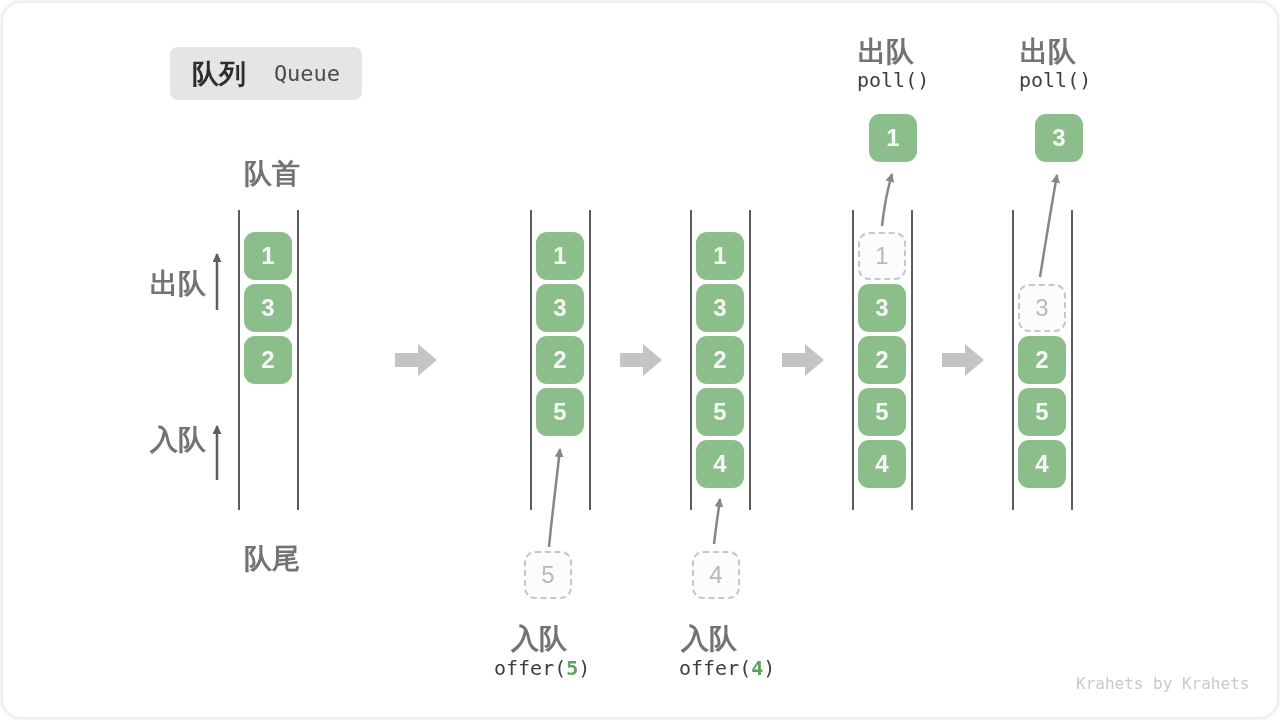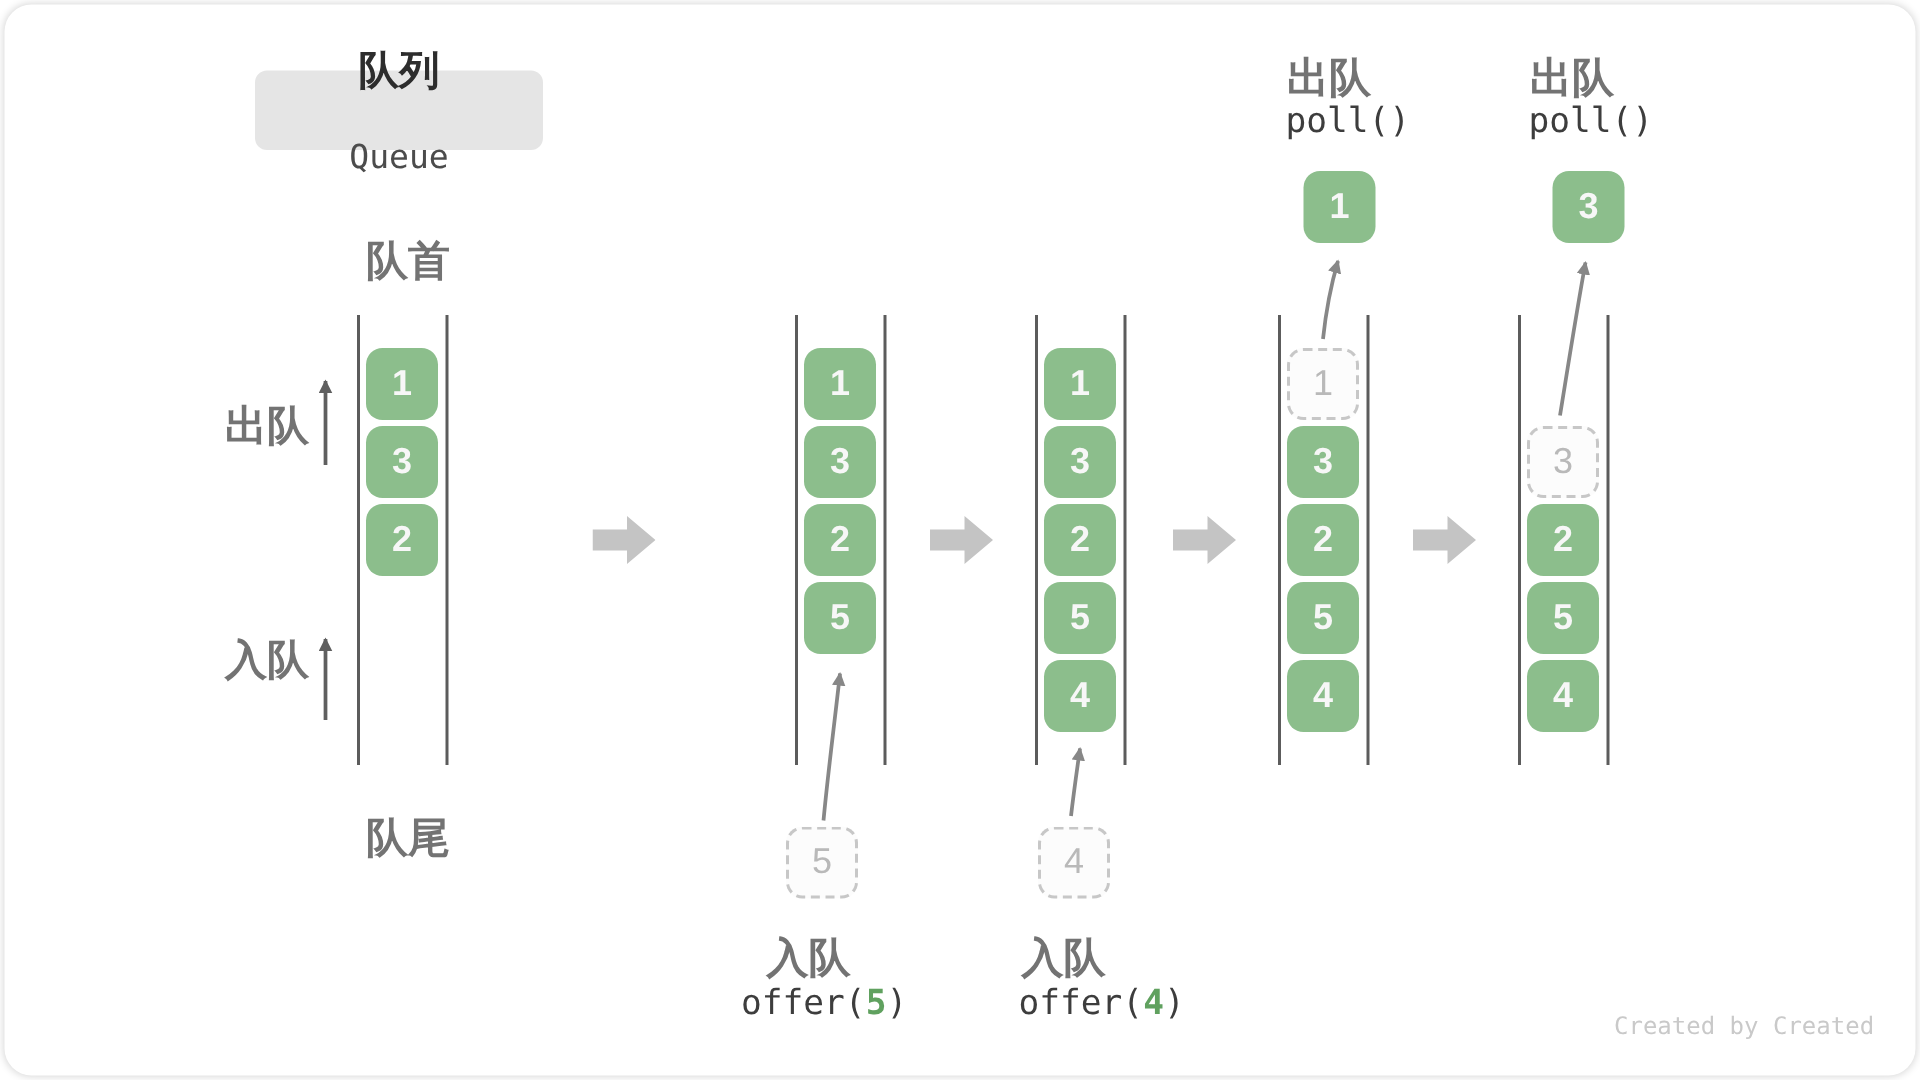--- a/index.html
+++ b/index.html
@@ -6,27 +6,27 @@
   html,body { width:1280px; height:720px; background:#ffffff; overflow:hidden;
               font-family:"Liberation Sans", sans-serif; }
   #canvas { position:relative; width:1280px; height:720px; }
   .card { position:absolute; left:3px; top:3px; width:1274px; height:714px;
           background:#ffffff; border-radius:18px;
           box-shadow:0 0 6px rgba(0,0,0,0.18); }
 
   
   .title-box { position:absolute; left:170px; top:47px; width:192px; height:53px;
                background:#e5e5e5; border-radius:8px; display:flex; align-items:center;
-               justify-content:center; gap:28px;flex-direction:column; }
+               justify-content:center; gap:28px; }
   .title-zh { font-size:27px; font-weight:700; color:#2d2d2d; }
   .title-en { font-family:"DejaVu Sans Mono", monospace; font-size:22px; color:#4c4c4c; }
 
   
   .cjk { position:absolute; font-size:28px; font-weight:700; color:#737373; white-space:nowrap; }
-  .mono { position:absolute; font-family:"DejaVu Sans Mono", monospace; font-size:23px;
+  .mono { position:absolute; font-family:"DejaVu Sans Mono", monospace; font-size:20px;
           color:#3d3d3d; white-space:nowrap; }
   .green-digit { color:#60a15f; font-weight:700; }
 
   
   .vline { position:absolute; top:210px; height:300px; width:2px; background:#5c5c5c; }
 
   
   .stack { position:absolute; display:flex; flex-direction:column; gap:4px; }
   .cell { width:48px; height:48px; border-radius:11px; display:flex; align-items:center;
           justify-content:center; font-size:24px; font-weight:700; }
@@ -145,14 +145,14 @@
       </marker>
     </defs>
     <path d="M217,310 L217,254" stroke="#5f5f5f" stroke-width="2.5" fill="none" marker-end="url(#ah-dark)"></path>
     <path d="M217,480 L217,426" stroke="#5f5f5f" stroke-width="2.5" fill="none" marker-end="url(#ah-dark)"></path>
     <path d="M549,547 C552,515 556,485 560,449" stroke="#878787" stroke-width="2.5" fill="none" marker-end="url(#ah-gray)"></path>
     <path d="M714,544 C716,527 718,513 720,499" stroke="#878787" stroke-width="2.5" fill="none" marker-end="url(#ah-gray)"></path>
     <path d="M882,226 C884,207 887,191 892,174" stroke="#878787" stroke-width="2.5" fill="none" marker-end="url(#ah-gray)"></path>
     <path d="M1040,277 C1046,240 1051,208 1057,175" stroke="#878787" stroke-width="2.5" fill="none" marker-end="url(#ah-gray)"></path>
   </svg>
 
-  <div class="watermark">Created by Created</div>
+  <div class="watermark">Krahets by Krahets</div>
 </div>
 
 </body></html>

